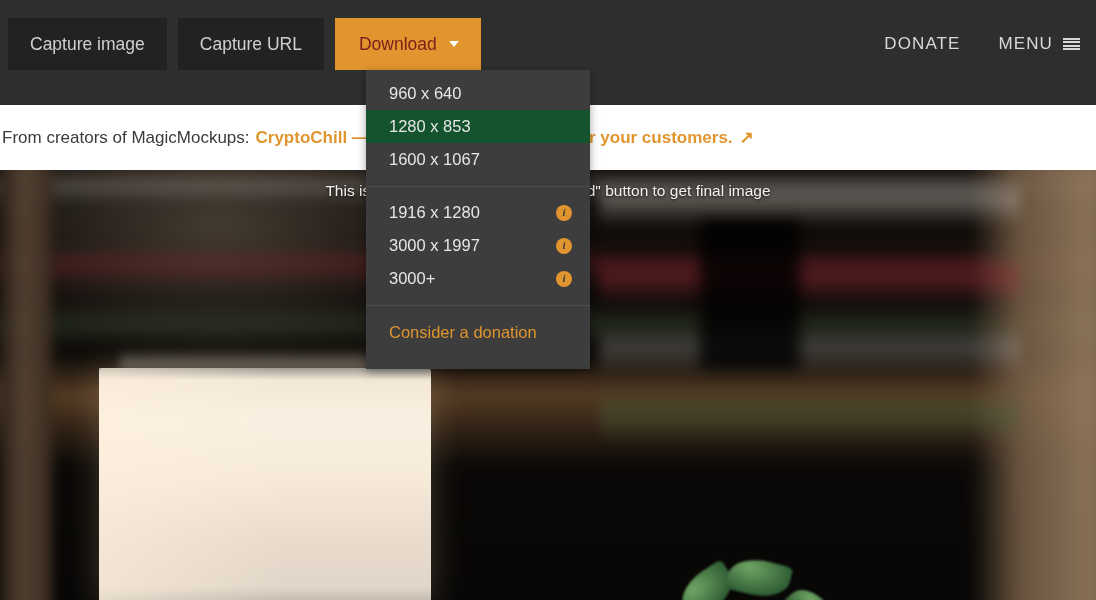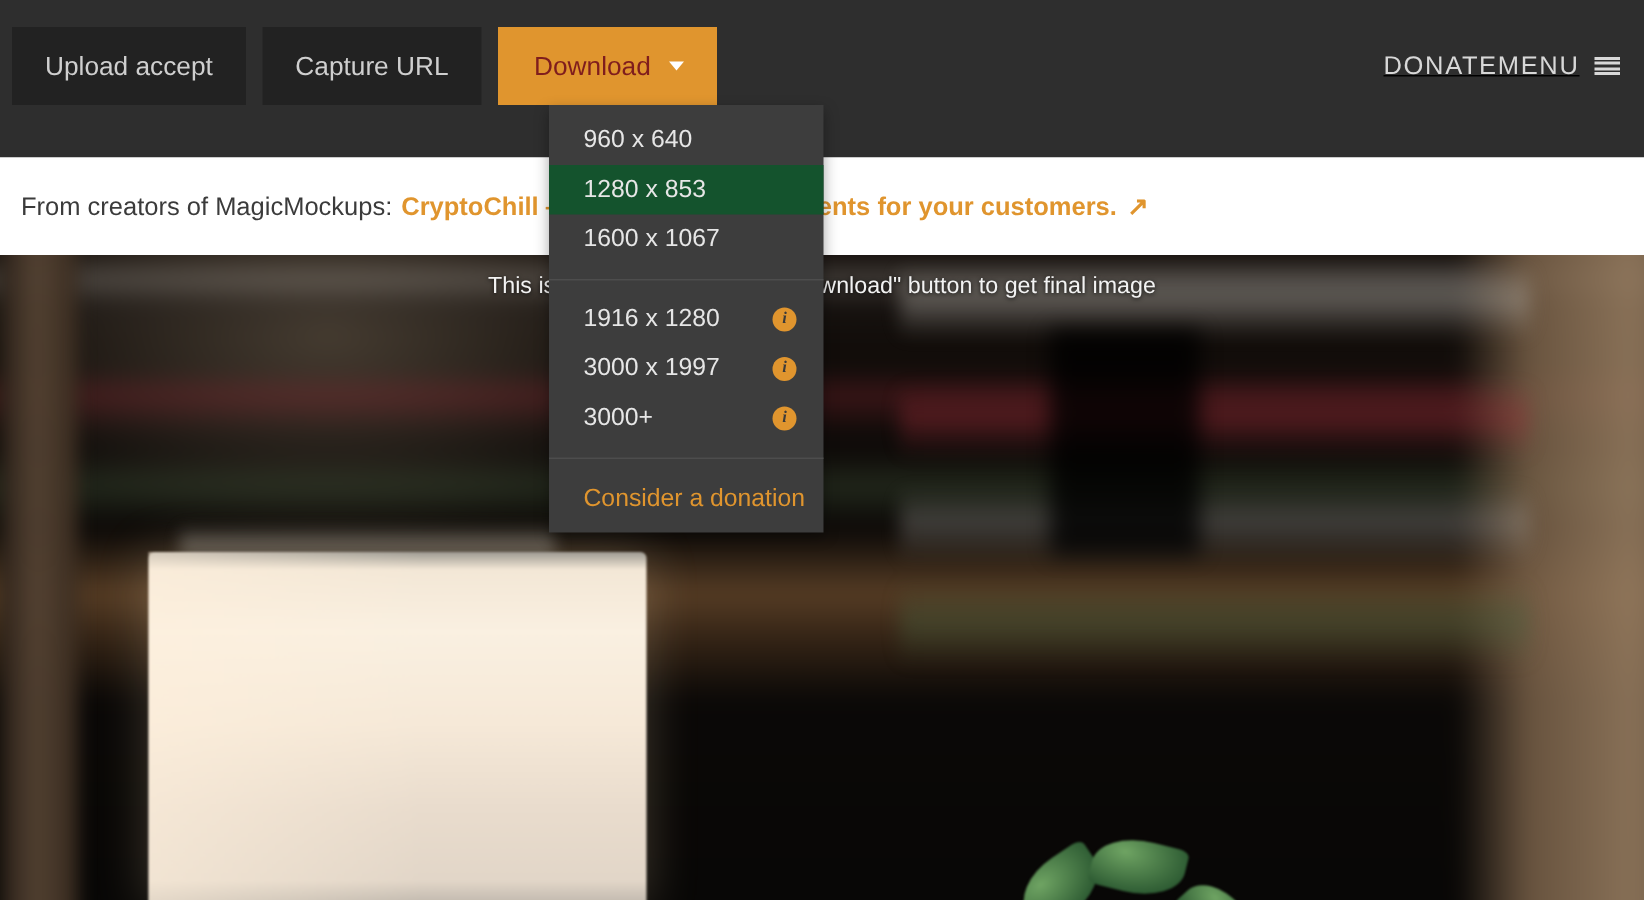--- a/index.html
+++ b/index.html
@@ -49,21 +49,21 @@
     border-right: 5px solid transparent;
     border-top: 6px solid #ffffff;
     margin-left: 12px;
     vertical-align: middle;
     position: relative; top: -1px;
   }
   .toolbar-right {
     position: absolute; right: 16px; top: 0;
     height: 88px;
     display: flex; align-items: center;
-    text-decoration: underline;
+    gap: 38px;
   }
   .tb-link {
     color: #d8d8d8;
     font-size: 17px;
     letter-spacing: 1.1px;
     text-decoration: none;
     cursor: pointer;
     display: flex; align-items: center;
     gap: 10px;
   }
@@ -74,24 +74,24 @@
   }
   .hamburger i {
     display: block; height: 2px; width: 100%;
     background: #d8d8d8;
   }
 
   
   .dropdown {
     position: absolute;
     left: 366px; top: 70px;
-    width: 183px;
+    width: 224px;
     background: #3d3d3d;
     z-index: 50;
-    padding: 7px 0 7px 0;
+    padding: 7px 0 21px 0;
     box-shadow: 0 3px 9px rgba(0,0,0,.35);
   }
   .dd-item {
     display: flex; align-items: center;
     justify-content: space-between;
     height: 33px;
     padding: 0 18px 0 23px;
     color: #e6e6e6;
     font-size: 16.5px;
     cursor: pointer;
@@ -122,21 +122,21 @@
     cursor: pointer;
     white-space: nowrap;
   }
 
   
   .promo {
     position: absolute; top: 105px; left: 0;
     width: 1096px; height: 65px;
     background: #ffffff;
     display: flex; align-items: center;
-    padding-left: 14px;
+    padding-left: 2px;
     font-size: 17px;
   }
   .promo-intro { color: #3b3b3b; }
   .promo-link {
     color: #e0952e; font-weight: bold;
     margin-left: 6px; text-decoration: none; cursor: pointer;
   }
   .promo-arrow { color: #e0952e; font-weight: bold; margin-left: 7px; }
 
   
@@ -222,21 +222,21 @@
     z-index: 10;
   }
 </style>
 </head>
 <body>
 
 <div id="app">
 
   <div class="toolbar">
     <div class="toolbar-left">
-      <button class="tb-btn">Upload accept</button>
+      <button class="tb-btn">Capture image</button>
       <button class="tb-btn">Capture URL</button>
       <button class="tb-btn primary"><span>Download</span><span class="caret"></span></button>
     </div>
     <div class="toolbar-right">
       <a class="tb-link">
           <span>DONATE</span>
         </a>
       <a class="tb-link">
           <span>MENU</span>
           <span class="hamburger">

